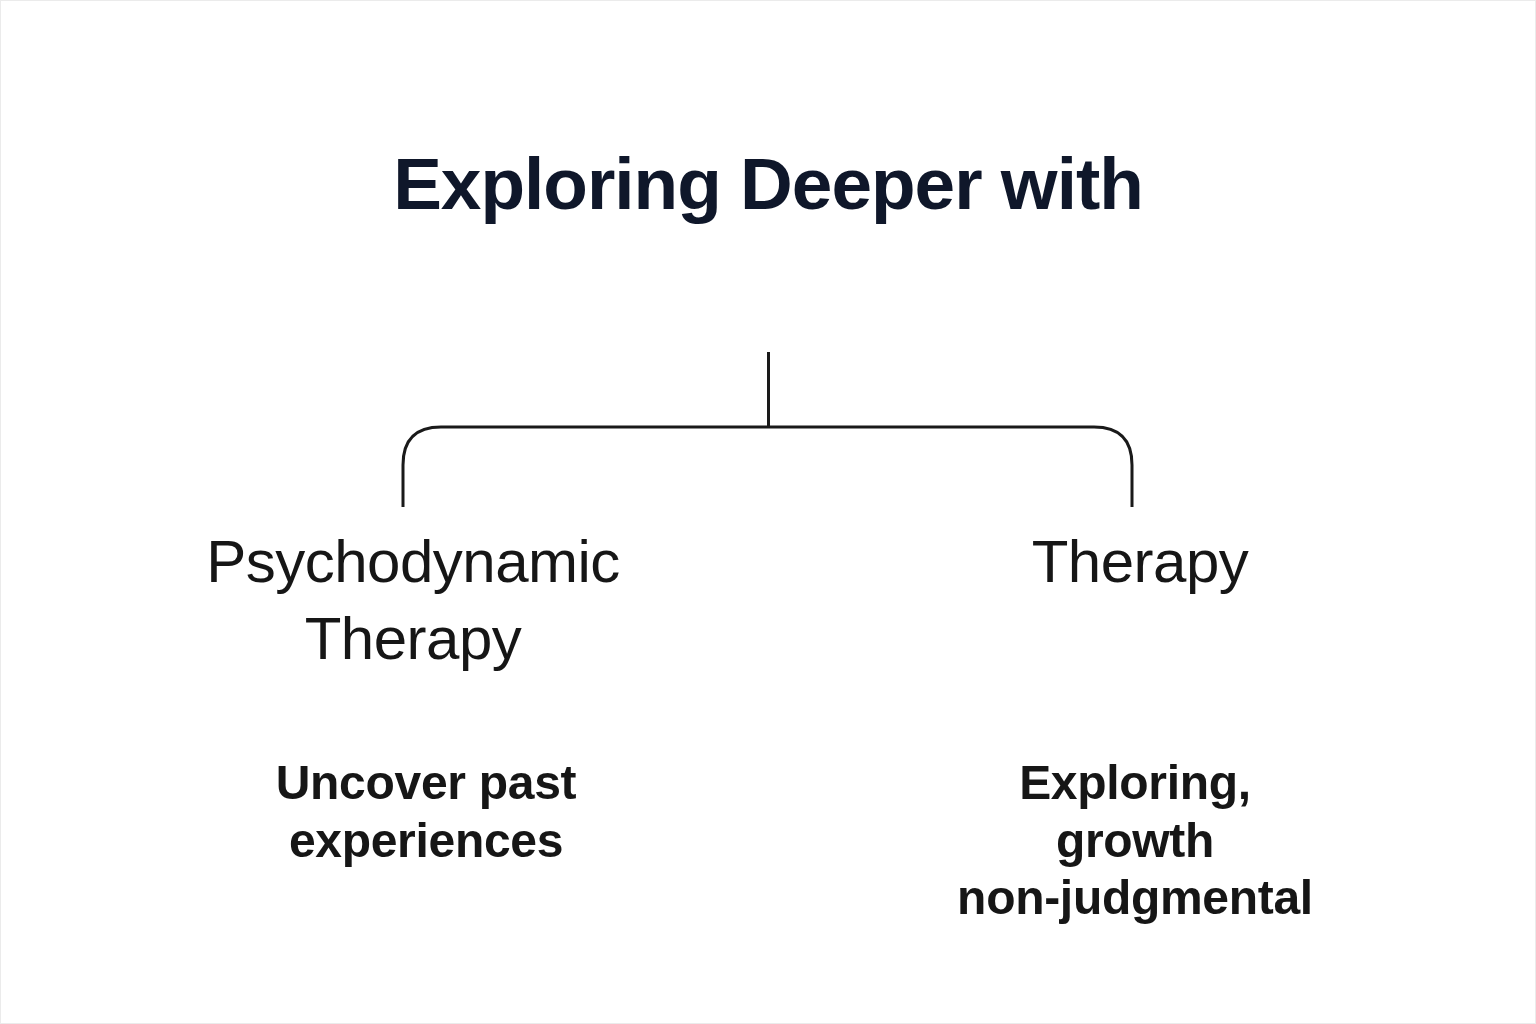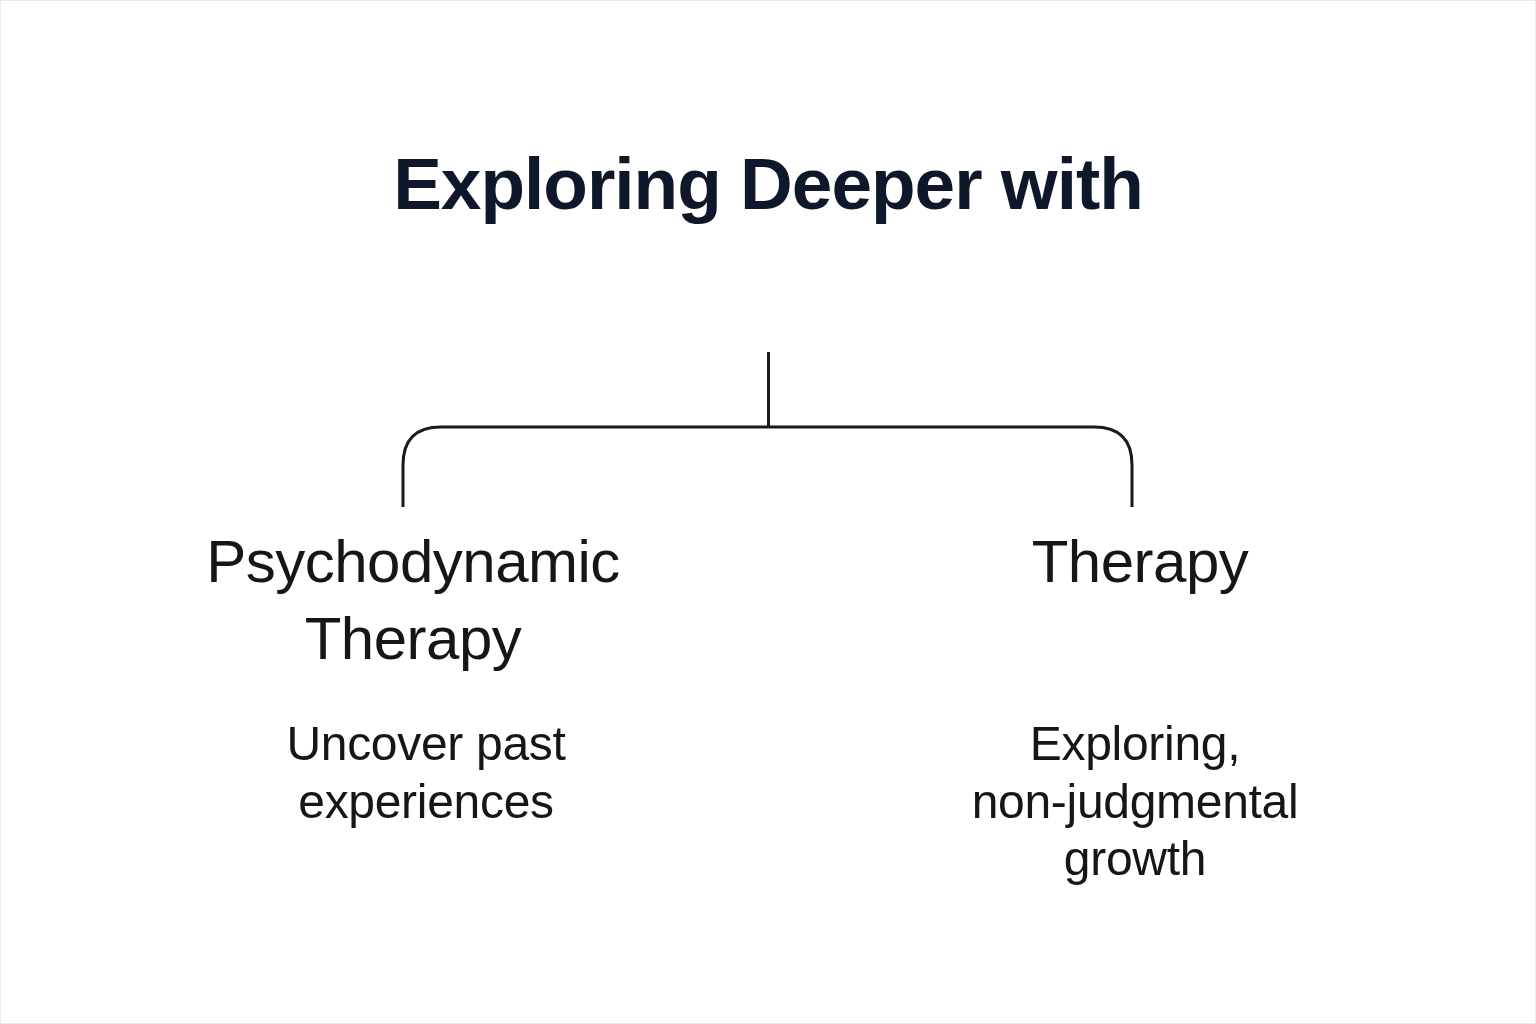--- a/index.html
+++ b/index.html
@@ -46,24 +46,25 @@
     font-weight: 400;
     line-height: 1.28;
     letter-spacing: -0.5px;
     color: #161616;
   }
   .node-desc {
     position: absolute;
     width: 480px;
     text-align: center;
     font-size: 48px;
-    font-weight: 400;
+    font-weight: 700;
     line-height: 1.2;
     letter-spacing: -0.3px;
     color: #161616;
+    margin-top: 39px;
   }
   .heading-left  { top: 524px; left: 173px; }
   .desc-left     { top: 715px; left: 186px; }
   .heading-right { top: 524px; left: 900px; }
   .desc-right    { top: 715px; left: 895px; }
 </style>
 </head>
 <body>
 
 <div class="canvas">
@@ -86,17 +87,17 @@
     <div>Uncover past</div>
     <div>experiences</div>
   </div>
 
   <div class="node-heading heading-right">
     <div>Therapy</div>
   </div>
 
   <div class="node-desc desc-right">
     <div>Exploring,</div>
+    <div>growth</div>
     <div>non-judgmental</div>
-    <div>growth</div>
   </div>
 
 </div>
 
 </body></html>

